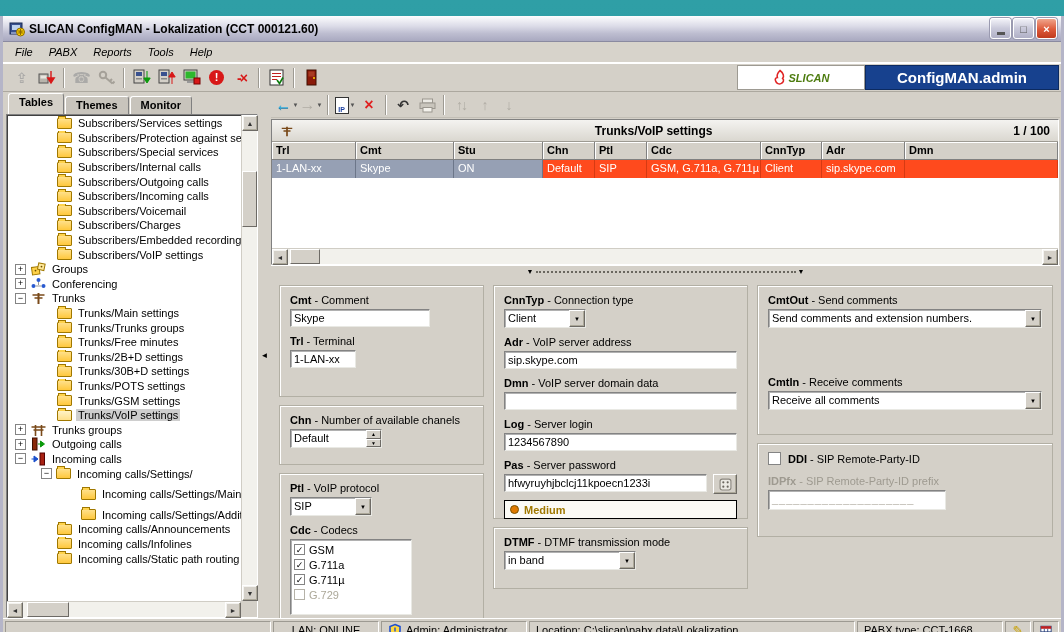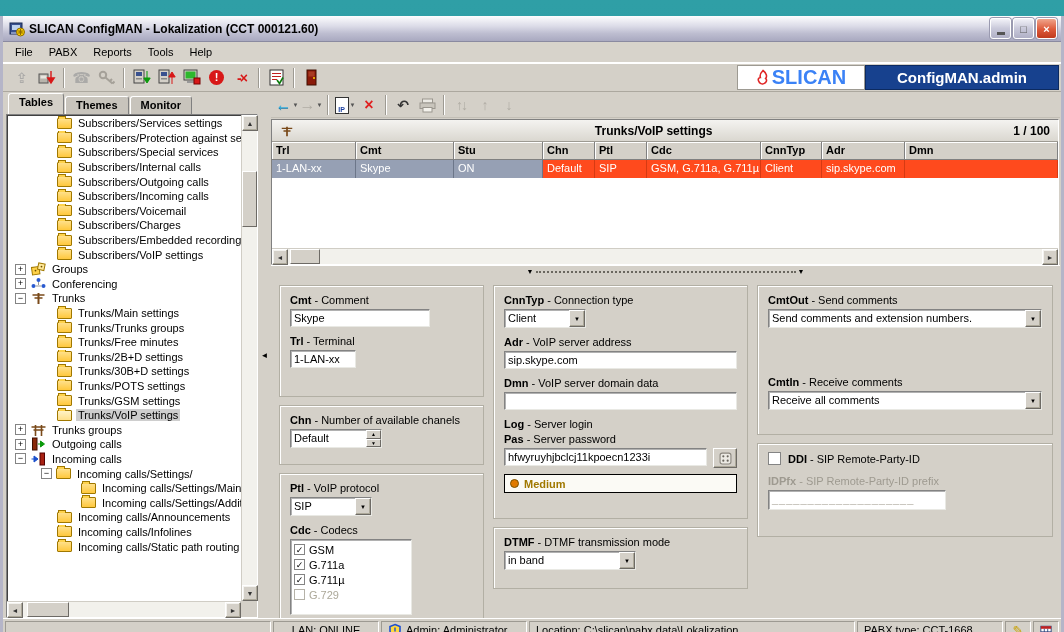--- a/index.html
+++ b/index.html
@@ -19,58 +19,58 @@
   .title-text { font-size:12px; font-weight:bold; flex:1; white-space:nowrap; overflow:hidden; }
   .winbtn { width:21px; height:21px; margin-left:2px; border-radius:3px; border:1px solid #fff;
     background:linear-gradient(#f2f2f8,#c9c9da 50%,#b0b0c6); color:#555; font-weight:bold;
     display:flex; align-items:center; justify-content:center; font-size:11px;
     box-shadow:0 0 0 1px #9a9ab0; }
   .winbtn.close { background:linear-gradient(#f0a58c,#dd5939 55%,#c03a1d); color:#fff; }
   .winbtn.min span { display:block; width:8px; height:3px; background:#555; margin-top:9px; }
 
   .menubar { height:21px; display:flex; align-items:center; padding-left:4px;
     background:#d7d3cb; border-bottom:1px solid #fff; box-shadow:0 1px 0 #a8a49c; }
-  .menu-item { padding:2px 8px; cursor:default; }
+  .menu-item { padding:2px 8px; cursor:default;font-style:italic; }
 
   
   .toolbar { height:29px; display:flex; align-items:center; padding:0 2px 0 6px;
     background:#d4d0c8; border-top:1px solid #fff; border-bottom:1px solid #aca89f; }
   .tbtn { width:25px; height:24px; display:flex; align-items:center; justify-content:center;
     position:relative; border:1px solid transparent; }
   .tsep { width:2px; height:20px; margin:0 4px; border-left:1px solid #9d9a92; border-right:1px solid #fff; }
   .glyph { font-weight:bold; line-height:1; }
   .dis { color:#a5a199; filter:grayscale(1); opacity:.8; }
   .stop-ico { width:15px; height:15px; border-radius:50%; background:#d81818; color:#fff;
     font-weight:bold; font-size:11px; text-align:center; line-height:15px; }
   .discon { color:#d81818; font-size:14px; font-weight:bold; letter-spacing:-2px; }
   .brand-area { margin-left:auto; display:flex; height:25px; }
   .brand-logo { width:128px; background:#fff; border:1px solid #9d9a92; display:flex;
     align-items:center; justify-content:center; gap:2px; }
-  .brand-logo b { color:#3b82f6; font-size:20px; letter-spacing:0; }
+  .brand-logo b { color:#4d7c0f; font-style:italic; font-size:11px; letter-spacing:0; }
   .brand-mode { width:194px; background:#17418e; color:#fff; font-weight:bold; font-size:15px;
     display:flex; align-items:center; justify-content:center; border:1px solid #0c2a60; }
 
   
   .main { flex:1; display:flex; min-height:0; padding:1px 1px 0 3px; }
 
   
   .left { width:252px; display:flex; flex-direction:column; min-height:0; }
   .tabs { height:21px; display:flex; align-items:flex-end; padding-left:2px; }
   .tab { height:20px; padding:2px 10px 0; font-weight:bold; background:#d4d0c8;
     border:1px solid #fff; border-bottom:none; border-right-color:#808080; border-radius:3px 3px 0 0;
     margin-right:1px; position:relative;text-align:right; }
   .tab.active { height:21px; z-index:2; background:#d4d0c8; }
   .tab:not(.active) { background:#c8c4bc; height:18px; }
   .tree-box { flex:1; min-height:0; background:#fff; border:1px solid; border-color:#808080 #fff #fff #808080;
     box-shadow:inset 1px 1px 0 #404040; display:grid; grid-template-columns:1fr 16px; grid-template-rows:1fr 16px; }
   .tree-rows { overflow:hidden; padding-top:1px; }
   .ti { height:14.6px; display:flex; align-items:center; white-space:nowrap; overflow:hidden; }
   .ti .tl { padding:0 2px; }
   .ti.sel .tl { background:#cecece; }
-  .lvl-r { padding-left:8px; } .lvl-c { padding-left:50px; } .lvl-cx { padding-left:34px; } .lvl-g { padding-left:74px; }
+  .lvl-r { padding-left:8px; } .lvl-c { padding-left:50px; } .lvl-cx { padding-left:34px; } .lvl-g { padding-left:74px;margin-top:6px; }
   .exp { width:11px; height:11px; min-width:11px; background:#fff; border:1px solid #848484;
     font-size:9px; line-height:9px; text-align:center; margin-right:4px; color:#000; }
   .fo { width:15px; height:11px; min-width:15px; background:linear-gradient(#ffe08a,#ffc83d);
     border:1px solid #a07800; border-radius:1px; position:relative; margin-right:4px; }
   .fo::before { content:""; position:absolute; top:-3px; left:0; width:6px; height:2px;
     background:#ffd34d; border:1px solid #a07800; border-bottom:none; }
   .fo.open { background:linear-gradient(#fff3c8,#ffe08a); }
   .ric { width:17px; height:14px; min-width:17px; margin-right:3px; }
 
   
@@ -613,20 +613,21 @@
             <div class="flabel"><b>CnnTyp</b><span> - Connection type</span></div>
             <div class="dd" style="width:82px">
               <div class="val">Client</div>
               <div class="btn">▼</div>
             </div>
             <div class="flabel"><b>Adr</b><span> - VoIP server address</span></div>
             <div class="field">sip.skype.com</div>
             <div class="flabel"><b>Dmn</b><span> - VoIP server domain data</span></div>
             <div class="field"></div>
             <div class="flabel"><b>Log</b><span> - Server login</span></div>
+            <div class="field">1234567890</div>
             <div class="flabel"><b>Pas</b><span> - Server password</span></div>
             <div class="pw-row">
               <div class="field">hfwyruyhjbclcj11kpoecn1233i</div>
               <div class="gen-btn">
                 <svg width="13" height="13" viewBox="0 0 12 12">
                       <rect x="1" y="1" width="10" height="10" rx="2" fill="#eceae4" stroke="#8a867e"></rect>
                       <circle cx="4" cy="4" r="1" fill="#6a665e"></circle>
                       <circle cx="8" cy="4" r="1" fill="#6a665e"></circle>
                       <circle cx="4" cy="8" r="1" fill="#6a665e"></circle>
                       <circle cx="8" cy="8" r="1" fill="#6a665e"></circle>

